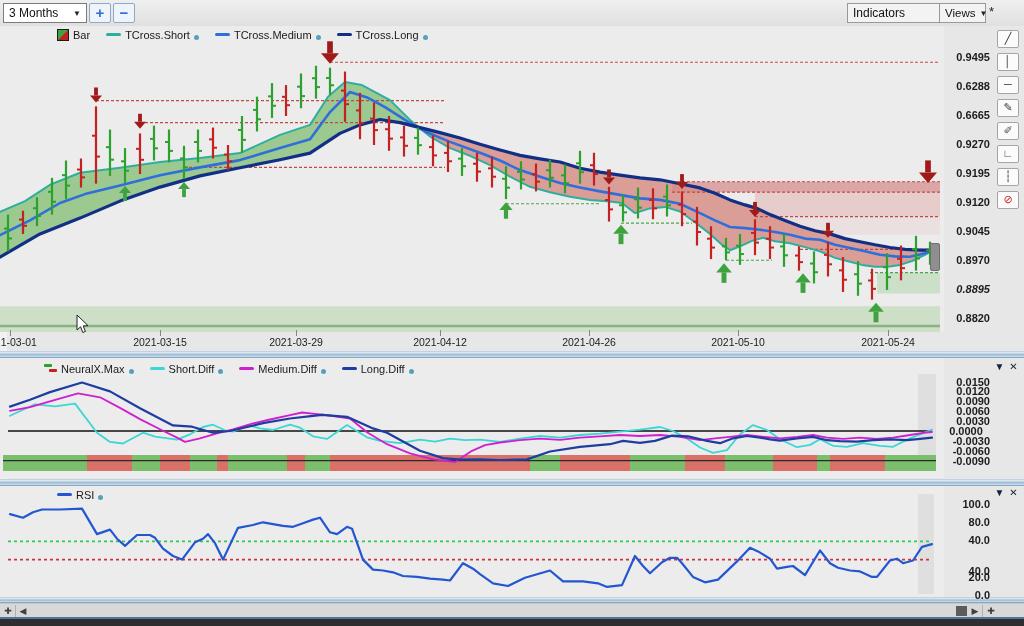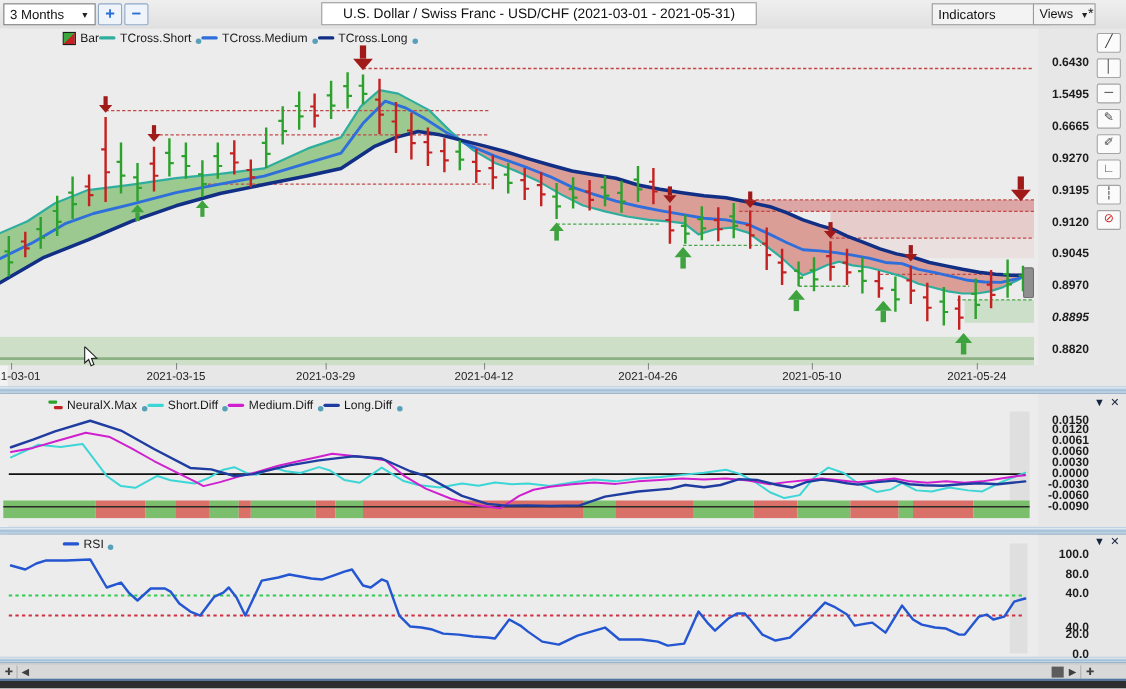--- a/index.html
+++ b/index.html
@@ -3,35 +3,35 @@
 <meta charset="utf-8">
 <style>
   html,body{margin:0;padding:0}
   #app{position:relative;width:1024px;height:626px;background:#e7e7e7;overflow:hidden;
        font-family:"Liberation Sans",sans-serif;-webkit-font-smoothing:antialiased}
   .topbar{position:absolute;left:0;top:0;width:1024px;height:26px;background:linear-gradient(#efefef,#e0e0e0)}
   .sel{position:absolute;top:3px;height:20px;box-sizing:border-box;display:flex;align-items:center;
        justify-content:space-between;background:#fff;border:1px solid #7b7b7b;font-size:12px;padding:0 5px;color:#111}
   #period-sel{left:3px;width:84px}
   #indicators-sel{left:847px;width:108px;background:#f3f3f3;border-color:#999}
-  #views-sel{left:939px;width:57px;background:#f3f3f3;border-color:#999;font-size:11.5px}
+  #views-sel{left:939px;width:47px;background:#f3f3f3;border-color:#999;font-size:11.5px}
   .caret{font-size:8px;color:#222;margin-left:4px}
   .zbtn{position:absolute;top:3px;width:22px;height:20px;box-sizing:border-box;background:#eef4fa;
         border:1px solid #8fa9c9;border-radius:2px;color:#2a6fd6;font-size:15px;font-weight:bold;
         line-height:17px;text-align:center;cursor:pointer}
   #zoom-in{left:89px}#zoom-out{left:113px}
   .title-box{position:absolute;left:292px;top:2px;width:396px;height:21px;background:#fff;border:1px solid #9a9a9a;
         box-sizing:border-box;font-size:12.5px;line-height:19px;text-align:center;color:#111}
   .star{position:absolute;left:989px;top:4px;font-size:13px;color:#222}
   .leftstrip{position:absolute;left:0;top:26px;width:7px;height:577px;background:#f2f2f2}
   svg.plot{position:absolute;left:0}
   #main-svg{top:26px}
   #osc-svg{top:358px}
   #rsi-svg{top:486px}
-  .legend{position:absolute;display:flex;align-items:center;font-size:11px;color:#1a1a1a;height:13px}
+  .legend{position:absolute;display:flex;align-items:center;font-size:11px;color:#1a1a1a;gap:16px;height:13px}
   #main-legend{left:57px;top:28px}
   #osc-legend{left:44px;top:362px}
   #rsi-legend{left:57px;top:488px}
   .lg-item{display:flex;align-items:center;gap:4px}
   .lg-line{width:15px;height:3px;border-radius:2px}
   .lg-dot{width:5px;height:5px;border-radius:50%;background:#3c93b0;margin-top:5px;opacity:.85}
   .lg-bar{width:10px;height:10px;border:1px solid #1a1a1a;background:linear-gradient(135deg,#3da53d 49%,#c32222 51%)}
   .lg-neural{position:relative;width:13px;height:10px}
   .lg-neural i{position:absolute;width:8px;height:3px;border-radius:1px;display:block}
   .lg-neural i.g{left:0;top:0;background:#2da12d}
@@ -58,21 +58,20 @@
 
 <div id="app">
 
   <div class="topbar">
     <div class="sel" id="period-sel">
       <span>3 Months</span>
       <span class="caret">▼</span>
     </div>
     <div class="zbtn" id="zoom-in">+</div>
     <div class="zbtn" id="zoom-out">−</div>
-    <div class="title-box">U.S. Dollar / Swiss Franc - USD/CHF (2021-03-01 - 2021-05-31)</div>
     <div class="sel" id="indicators-sel">
       <span>Indicators</span>
       <span class="caret">▼</span>
     </div>
     <div class="sel" id="views-sel">
       <span>Views</span>
       <span class="caret">▼</span>
     </div>
     <div class="star">*</div>
   </div>
@@ -452,22 +451,22 @@
     <div class="sc-btn" style="left:969px;width:12px">▶</div>
     <div class="sc-div" style="left:982px"></div>
     <div class="sc-btn" style="left:984px;width:14px">✚</div>
   </div>
   <div class="bluebar"></div>
   <div class="blackbar"></div>
 
   <svg class="cursor" viewBox="0 0 14 20">
     <polygon points="1,0 1,15 4.6,11.8 6.8,17.5 9.4,16.4 7.2,10.9 12,10.6" fill="#fff" stroke="#222" stroke-width="1"></polygon>
   </svg>
-<div class="axis-label" style="top: 51px;">0.6430</div>
-    <div class="axis-label" style="top: 80px;">1.5495</div>
+<div class="axis-label" style="top: 51px;">0.9495</div>
+    <div class="axis-label" style="top: 80px;">0.6288</div>
     <div class="axis-label" style="top: 109px;">0.6665</div>
     <div class="axis-label" style="top: 138px;">0.9270</div>
     <div class="axis-label" style="top: 167px;">0.9195</div>
     <div class="axis-label" style="top: 196px;">0.9120</div>
     <div class="axis-label" style="top: 225px;">0.9045</div>
     <div class="axis-label" style="top: 254px;">0.8970</div>
     <div class="axis-label" style="top: 283px; font-style: italic;">0.8895</div>
     <div class="axis-label" style="top: 312px;">0.8820</div>
     <div class="date-tick" style="left: 10px;"></div>
     <div class="date-label" style="left: -26px;">2021-03-01</div>
@@ -478,24 +477,24 @@
     <div class="date-tick" style="left: 440px;"></div>
     <div class="date-label" style="left: 404px;">2021-04-12</div>
     <div class="date-tick" style="left: 589px;"></div>
     <div class="date-label" style="left: 553px;">2021-04-26</div>
     <div class="date-tick" style="left: 738px;"></div>
     <div class="date-label" style="left: 702px;">2021-05-10</div>
     <div class="date-tick" style="left: 888px;"></div>
     <div class="date-label" style="left: 852px;">2021-05-24</div>
     <div class="axis-label" style="top: 375.5px;">0.0150</div>
     <div class="axis-label" style="top: 385.4px;">0.0120</div>
-    <div class="axis-label" style="top: 395.3px;">0.0061</div>
+    <div class="axis-label" style="top: 395.3px;">0.0090</div>
     <div class="axis-label" style="top: 405.2px;">0.0060</div>
     <div class="axis-label" style="top: 415.1px;">0.0030</div>
-    <div class="axis-label" style="top: 425px;">0.0000</div>
+    <div class="axis-label" style="top: 425px; text-align: center;">0.0000</div>
     <div class="axis-label" style="top: 434.9px;">-0.0030</div>
     <div class="axis-label" style="top: 444.8px;">-0.0060</div>
     <div class="axis-label" style="top: 454.7px;">-0.0090</div>
     <div class="axis-label" style="top: 498px;">100.0</div>
     <div class="axis-label" style="top: 516.2px;">80.0</div>
     <div class="axis-label" style="top: 534.4px;">40.0</div>
     <div class="axis-label" style="top: 552.6px; margin-top: 12px;">40.0</div>
     <div class="axis-label" style="top: 570.8px;">20.0</div>
     <div class="axis-label" style="top: 589px;">0.0</div>
   </div>

